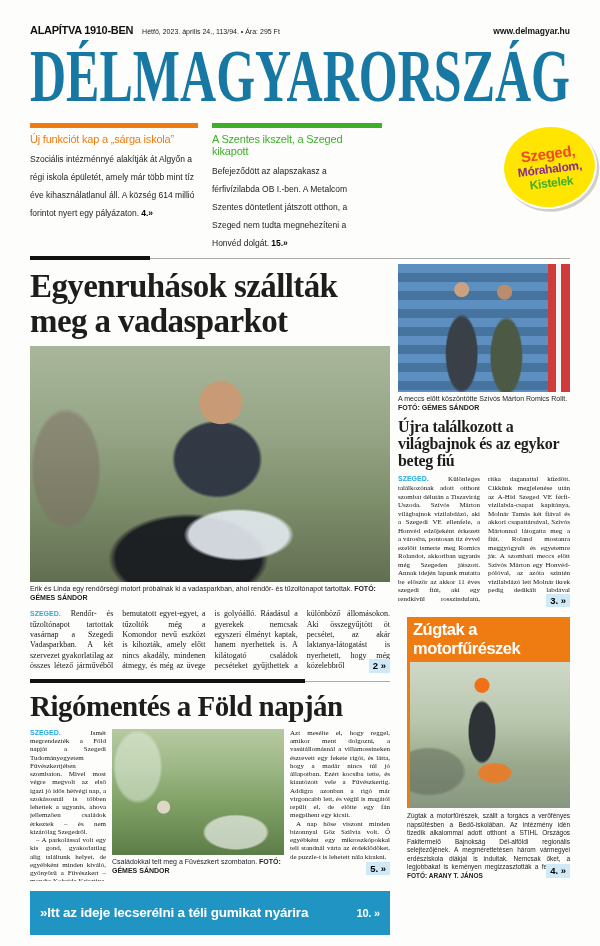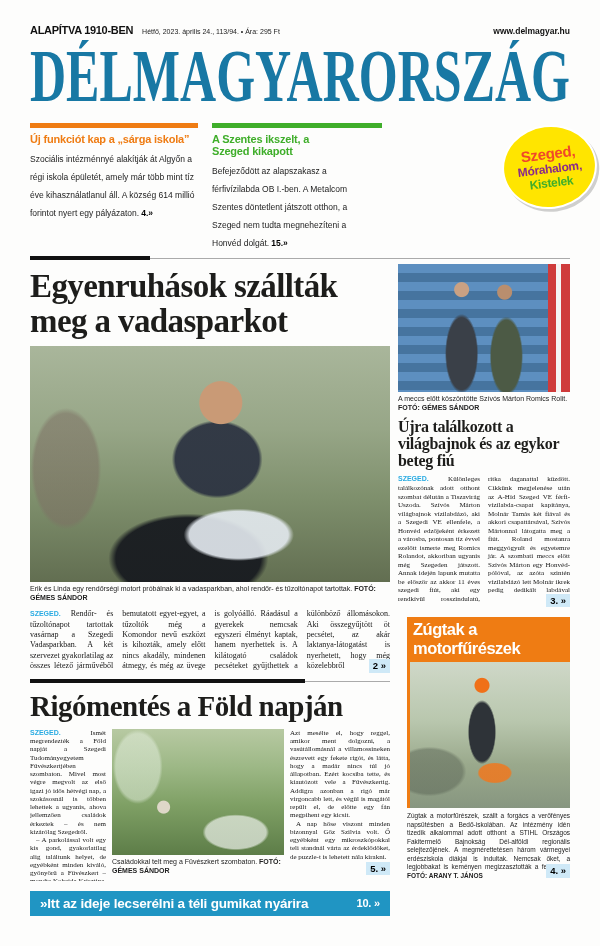--- a/index.html
+++ b/index.html
@@ -17,21 +17,21 @@
   
   .masthead { display: block; margin-top: 2px; }
   .masthead text { font-family: "Liberation Serif", serif; font-weight: bold; fill: var(--masthead, #1878a4); }
 
   
   .teasers { position: relative; margin-top: 9px; display: grid; grid-template-columns: 168px 170px 166px; column-gap: 14px; min-height: 82px; }
   .teaser { border-top: 5px solid #999; padding-top: 5px; }
   .teaser.t1 { border-top-color: var(--orange, #ef7c13); }
   .teaser.t2 { border-top-color: var(--magenta, #b9108b); }
   .teaser.t3 { border-top-color: var(--green, #3fae2a); padding-right: 34px; }
-  .t-title { font-size: 11px; font-weight: 700; line-height: 1.1; margin-bottom: 3px; letter-spacing: -0.2px; }
+  .t-title { font-size: 11px; font-weight: 400; line-height: 1.1; margin-bottom: 3px; letter-spacing: -0.2px; }
   .t1 .t-title { color: var(--orange, #ef7c13); }
   .t2 .t-title { color: var(--magenta, #b9108b); }
   .t3 .t-title { color: var(--green, #3fae2a); }
   .t-body { font-size: 8.5px; line-height: 1.24; color: #1c1c1c; }
   .t-page { font-size: 8.5px; font-weight: 800; color: #000; margin-left: 2px; }
 
   .badge { position: absolute; right: -27px; top: 2px; width: 95px; height: 84px; background: var(--badge-yellow, #ffe500); border-radius: 50%; border: 2px solid #fff; box-shadow: 2px 3px 0 rgba(0,0,0,.18); display: flex; flex-direction: column; align-items: center; justify-content: center; transform: rotate(-7deg); }
   .badge .b1 { font-size: 15px; font-weight: 800; color: #f0482a; letter-spacing: -0.3px; }
   .badge .b2 { font-size: 12px; font-weight: 800; color: #8a2a8a; letter-spacing: -0.3px; }
   .badge .b3 { font-size: 12px; font-weight: 800; color: var(--green, #3fae2a); letter-spacing: -0.3px; }
@@ -77,21 +77,21 @@
   .bird-col p + p { text-indent: 6px; }
   .bird-mid { width: 172px; }
   .bird-photo { height: 126px;
     background:
       radial-gradient(circle 7px at 30% 62%, #ded7c8 0 6px, transparent 7px),
       radial-gradient(ellipse 52px 28px at 72% 82%, rgba(236,240,234,.7) 0 58%, transparent 64%),
       radial-gradient(ellipse 40px 60px at 15% 30%, rgba(230,240,225,.5) 0 55%, transparent 62%),
       linear-gradient(180deg, #b7c9a2 0%, #9db886 30%, #7fa065 60%, #5d7d48 100%);
   }
 
-  .bottom-banner { margin-top: 10px; height: 25px; background: var(--banner-blue, #2095c3); color: #fff; display: flex; align-items: center; padding: 0 10px; font-weight: 800; font-size: 13.5px; letter-spacing: -0.2px; }
+  .bottom-banner { margin-top: 10px; height: 44px; background: var(--banner-blue, #2095c3); color: #fff; display: flex; align-items: center; padding: 0 10px; font-weight: 800; font-size: 13.5px; letter-spacing: -0.2px; }
   .bb-page { margin-left: auto; font-size: 11px; font-weight: 800; }
 
   
   .reunion-photo { height: 128px;
     background:
       linear-gradient(90deg, rgba(0,0,0,0) 0 87%, #cf3b3b 87% 92%, #f4f4f4 92% 95%, #cf3b3b 95% 100%),
       radial-gradient(circle 8px at 37% 20%, #caa183 0 7px, transparent 8px),
       radial-gradient(circle 8px at 62% 22%, #b98e6e 0 7px, transparent 8px),
       radial-gradient(ellipse 26px 62px at 37% 70%, #3a4048 0 58%, transparent 64%),
       radial-gradient(ellipse 26px 62px at 63% 72%, #4c5a45 0 58%, transparent 64%),

